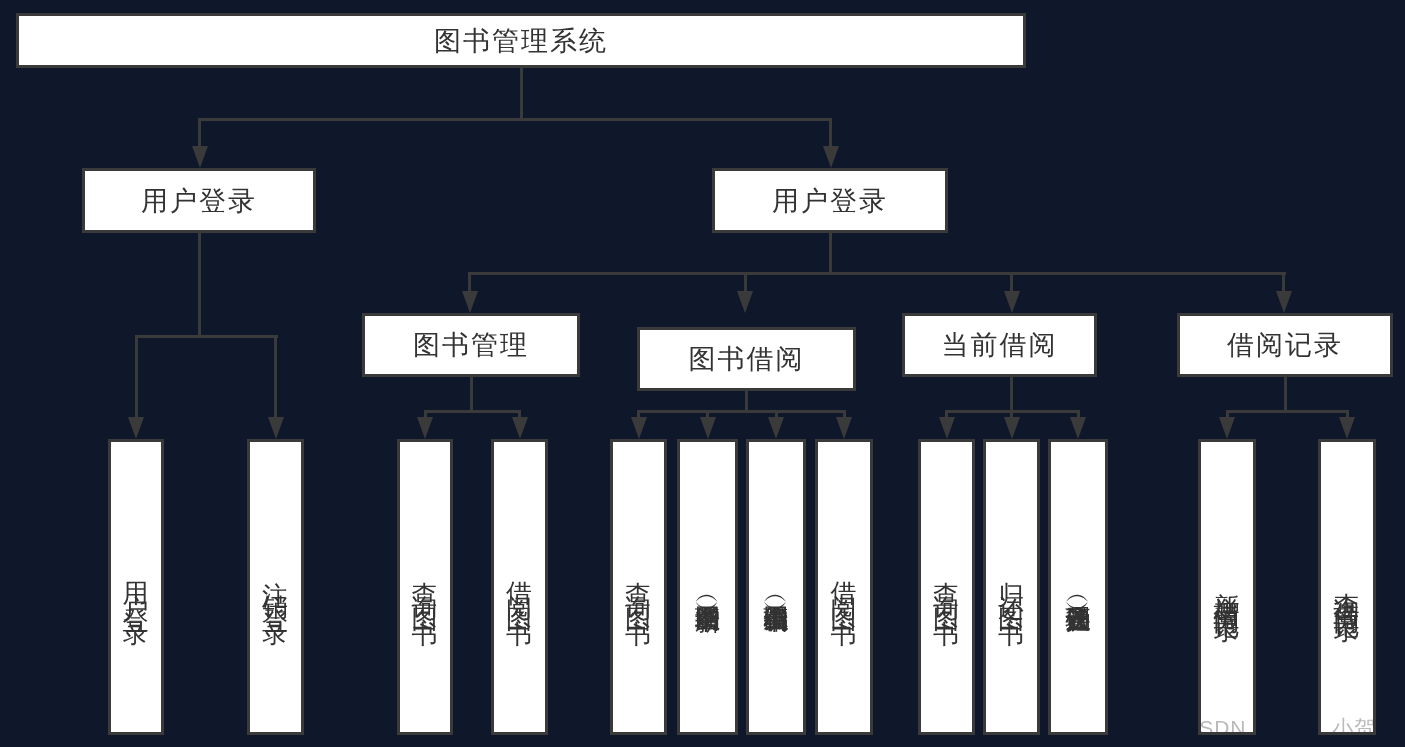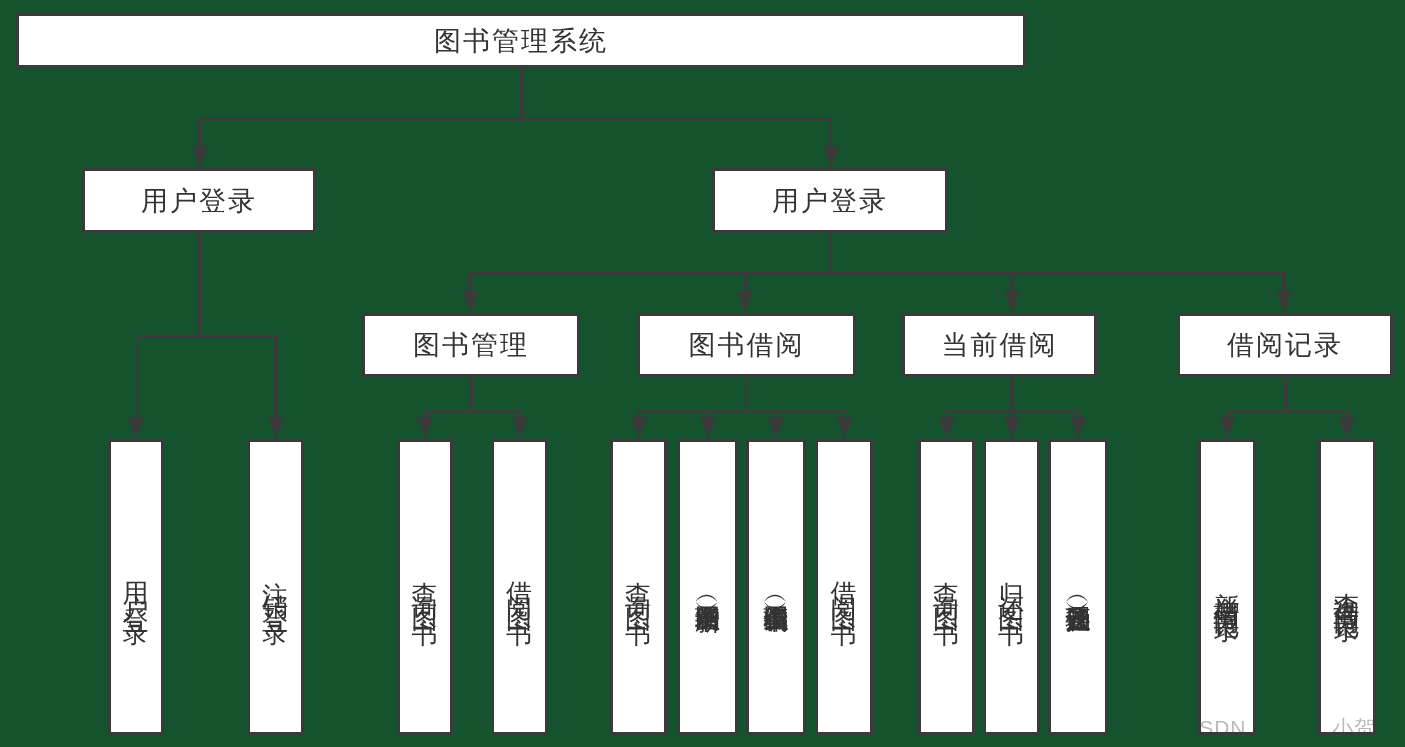--- a/index.html
+++ b/index.html
@@ -1,17 +1,17 @@
 <!DOCTYPE html>
 <html><head>
 <meta charset="utf-8">
 <style>
   html,body{margin:0;padding:0;background:#ffffff;}
   #stage{
-    position:relative;width:1405px;height:747px;background:#14532d;
+    position:relative;width:1405px;height:747px;background:#0f172a;
     font-family:"Liberation Sans",sans-serif;color:#333333;overflow:hidden;
   }
   .box{
     position:absolute;box-sizing:border-box;background:#ffffff;
     border:3px solid #3a3a3a;display:flex;align-items:center;justify-content:center;
     z-index:2;
   }
   .hbox span{font-size:27px;letter-spacing:2px;color:#333333;white-space:nowrap;}
   .leaf{top:439px;height:296px;}
   .leaf span{
@@ -45,21 +45,21 @@
   <div class="box hbox" style="left:82px;top:168px;width:234px;height:65px">
     <span>用户登录</span>
   </div>
   <div class="box hbox" style="left:712px;top:168px;width:236px;height:65px">
     <span>用户登录</span>
   </div>
 
   <div class="box hbox" style="left:362px;top:313px;width:218px;height:64px">
     <span>图书管理</span>
   </div>
-  <div class="box hbox" style="left:637px;top:313px;width:219px;height:64px">
+  <div class="box hbox" style="left:637px;top:327px;width:219px;height:64px">
     <span>图书借阅</span>
   </div>
   <div class="box hbox" style="left:902px;top:313px;width:195px;height:64px">
     <span>当前借阅</span>
   </div>
   <div class="box hbox" style="left:1177px;top:313px;width:216px;height:64px">
     <span>借阅记录</span>
   </div>
 
   <div class="box leaf ls-wide" style="left:108px;width:56px">

